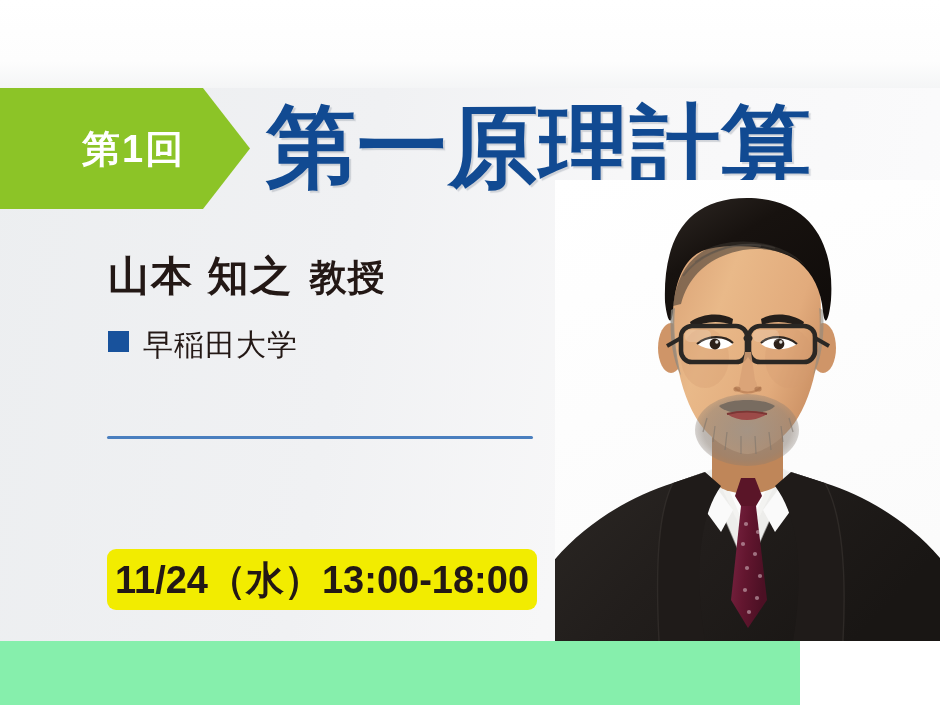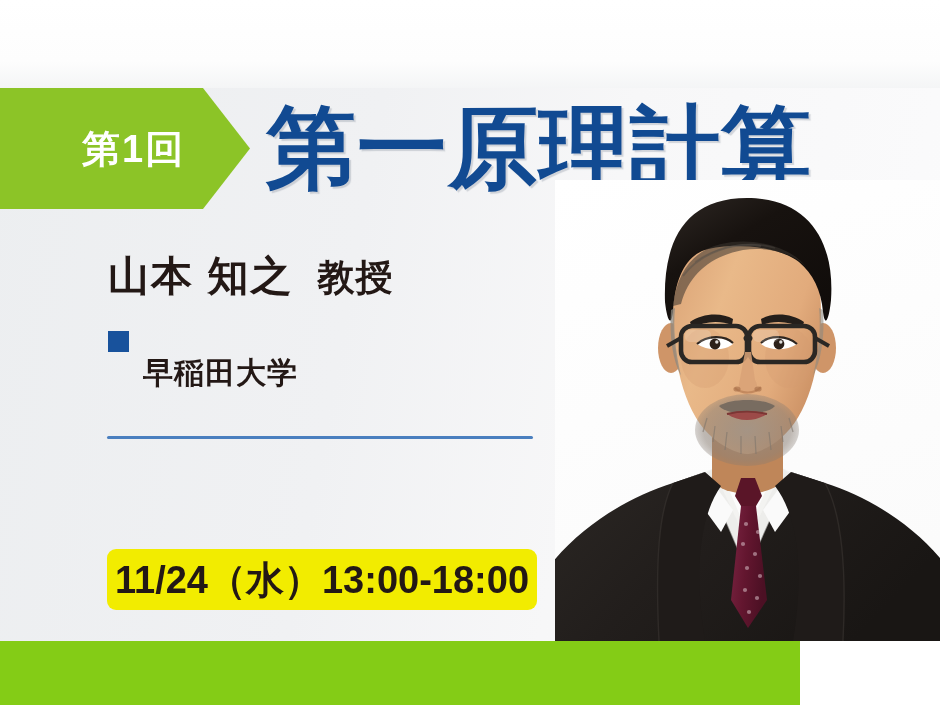--- a/index.html
+++ b/index.html
@@ -13,21 +13,21 @@
     height: 705px;
     font-family: "Liberation Sans", "DejaVu Sans", sans-serif;
     overflow: hidden;
   }
 
   
   .banner-canvas {
     position: relative;
     width: 800px;
     height: 705px;
-    background: #84cc16;
+    background: #86efac;
   }
 
   
   .content-slab {
     position: absolute;
     left: 0;
     top: 0;
     width: 940px;
     height: 641px;
     background: linear-gradient(100deg, #eceef0 0%, #f0f1f3 38%, #f7f7f8 62%, #fbfbfc 100%);
@@ -76,33 +76,34 @@
     height: 130px;
     display: flex;
     align-items: center;
     color: #114a92;
     font-size: 90px;
     font-weight: 700;
     letter-spacing: 1px;
     line-height: 1;
     white-space: nowrap;
     text-shadow: 2px 2px 1px rgba(120, 130, 145, 0.30);
+    font-family: Liberation Serif, serif;
   }
 
   
   .speaker-block {
     position: absolute;
     left: 108px;
     top: 253px;
     width: 430px;
   }
   .speaker-name-row {
     display: flex;
     align-items: baseline;
-    gap: 24px;
+    gap: 16px;
     white-space: nowrap;
   }
   .speaker-name {
     color: #231815;
     font-size: 41px;
     font-weight: 700;
     letter-spacing: 2px;
     line-height: 1.15;
   }
   .speaker-title {
@@ -129,24 +130,23 @@
     margin-top: 9px;
     margin-right: 14px;
     flex: 0 0 auto;
   }
   .affil-bullet.spacer {
     background: transparent;
   }
   .affil-text {
     color: #231815;
     font-size: 30px;
-    font-weight: 700;
+    font-weight: 400;
     letter-spacing: 1px;
     line-height: 1.5;
-    margin-top: 28px;
   }
   .affil-row + .affil-row {
     margin-top: 4px;
   }
 
   
   .rule-blue {
     position: absolute;
     left: 107px;
     top: 436px;

